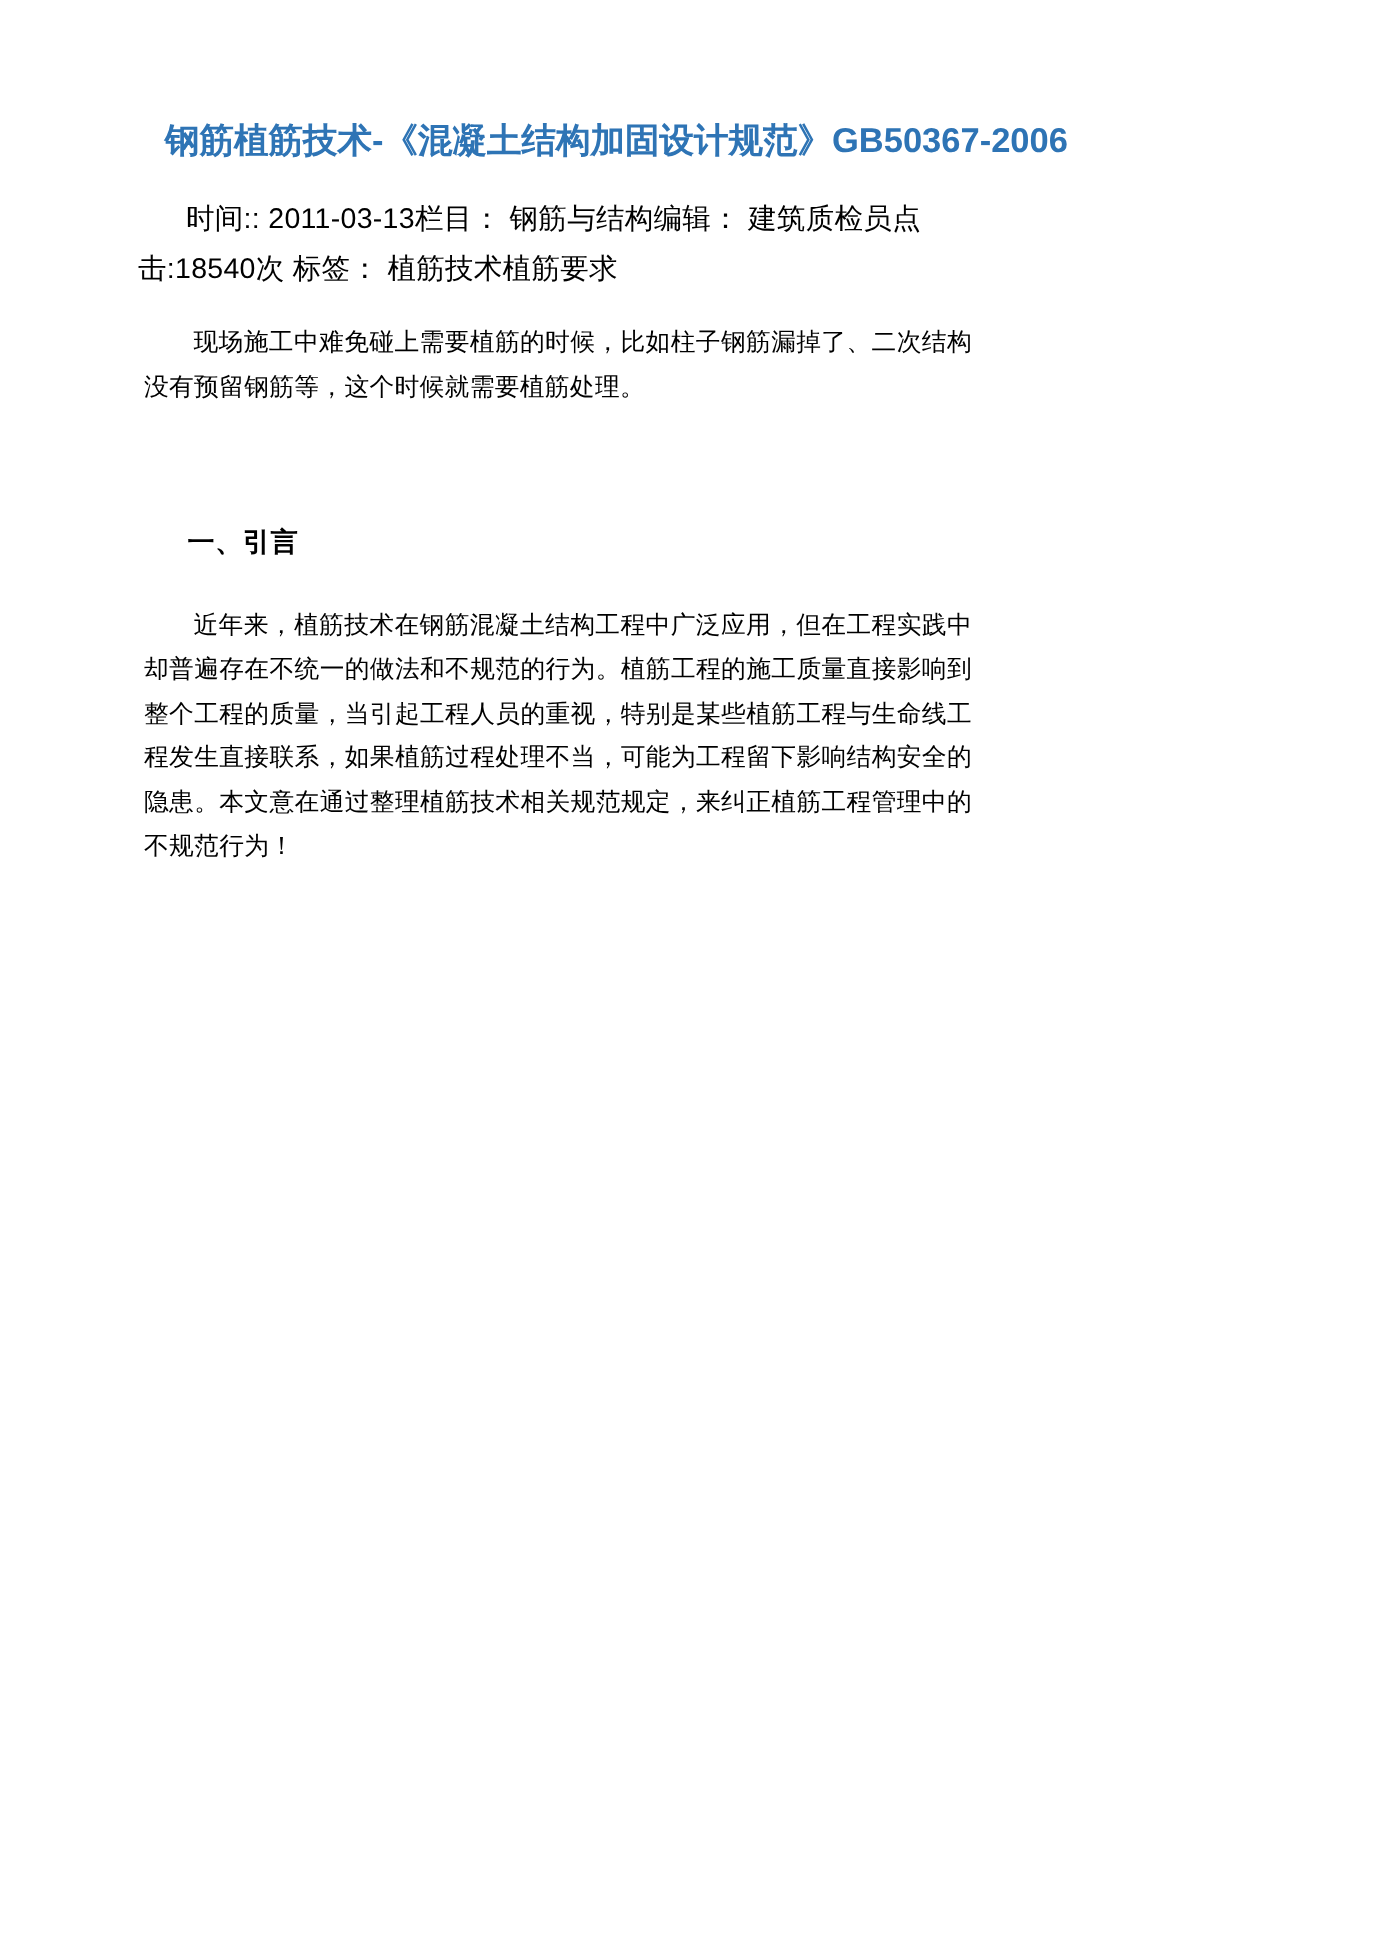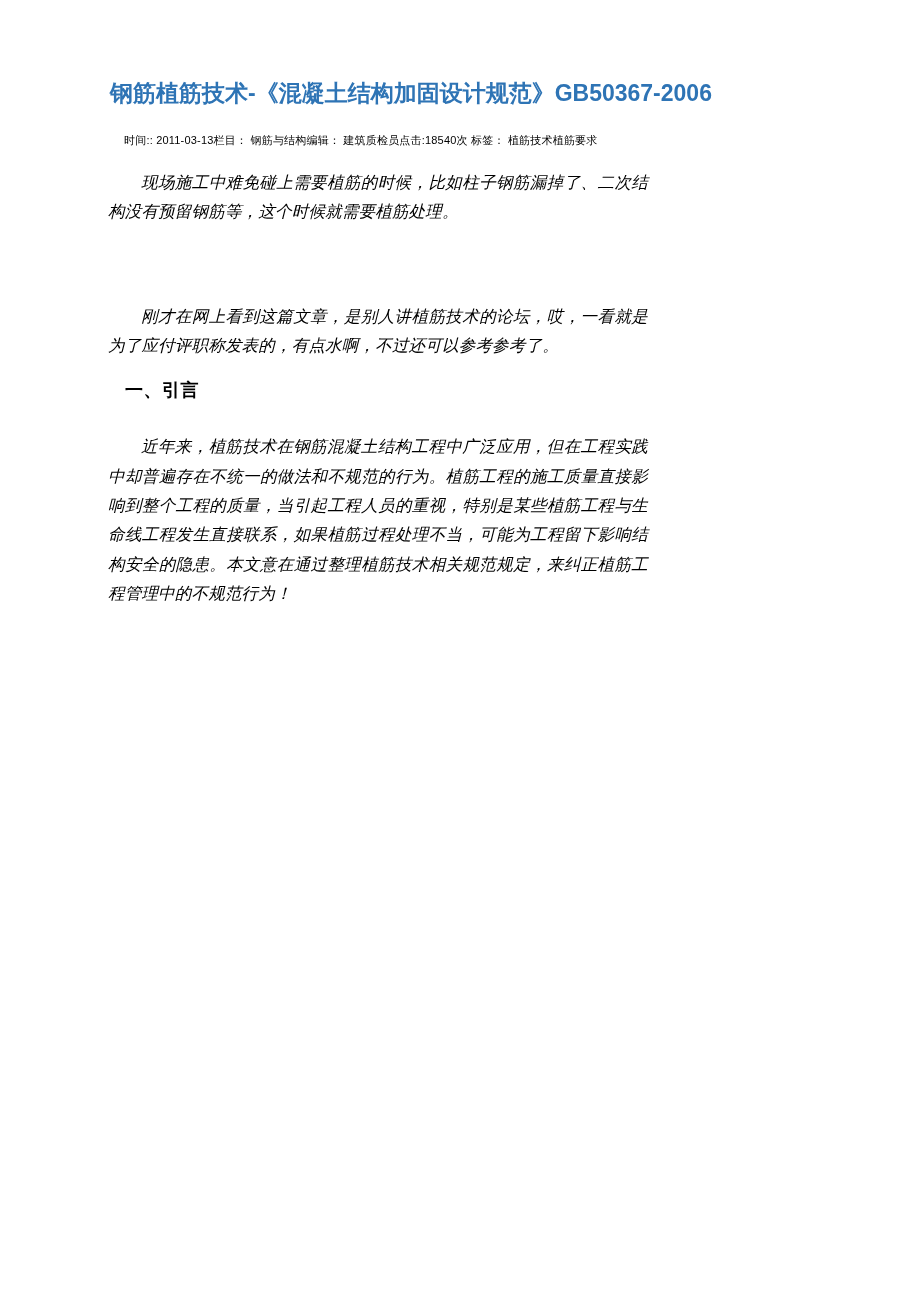--- a/index.html
+++ b/index.html
@@ -24,34 +24,33 @@
   .doc-title {
     font-size: 23px;
     font-weight: bold;
     color: #2e74b5;
     line-height: 1.35;
     margin: 0 0 22px 18px;
     letter-spacing: 0px;
     white-space: nowrap;
   }
   .meta {
-    font-size: 11px;
+    font-size: 19px;
     line-height: 1.72;
     margin: 0 0 18px 0;
     text-indent: 32px;
     letter-spacing: 0.2px;
   }
   p.body-par {
     font-size: 16.5px;
     line-height: 1.78;
-    margin: 0 0 17px 16px;
+    margin: 0 0 17px 4px;
     text-indent: 33px;
     text-align: justify;
     letter-spacing: 0.2px;
-    font-style: italic;
   }
   p.body-par.tight {
     margin-bottom: 16px;
   }
   .spacer {
     height: 58px;
   }
   h2.section-heading {
     font-size: 18px;
     font-weight: bold;
@@ -69,20 +68,19 @@
   <h1 class="doc-title">钢筋植筋技术-《混凝土结构加固设计规范》GB50367-2006</h1>
 
   <p class="meta">时间:: 2011-03-13栏目： 钢筋与结构编辑： 建筑质检员点击:18540次 标签： 植筋技术植筋要求</p>
 
   <p class="body-par">现场施工中难免碰上需要植筋的时候，比如柱子钢筋漏掉了、二次结构没有预留钢筋等，这个时候就需要植筋处理。</p>
 
 
 
   <div class="spacer"></div>
 
-  <p class="body-par">刚才在网上看到这篇文章，是别人讲植筋技术的论坛，哎，一看就是为了应付评职称发表的，有点水啊，不过还可以参考参考了。</p>
 
   <h2 class="section-heading">一、引言</h2>
 
   <p class="body-par tight">近年来，植筋技术在钢筋混凝土结构工程中广泛应用，但在工程实践中却普遍存在不统一的做法和不规范的行为。植筋工程的施工质量直接影响到整个工程的质量，当引起工程人员的重视，特别是某些植筋工程与生命线工程发生直接联系，如果植筋过程处理不当，可能为工程留下影响结构安全的隐患。本文意在通过整理植筋技术相关规范规定，来纠正植筋工程管理中的不规范行为！</p>
 
 
 </div>
 
 </body></html>

